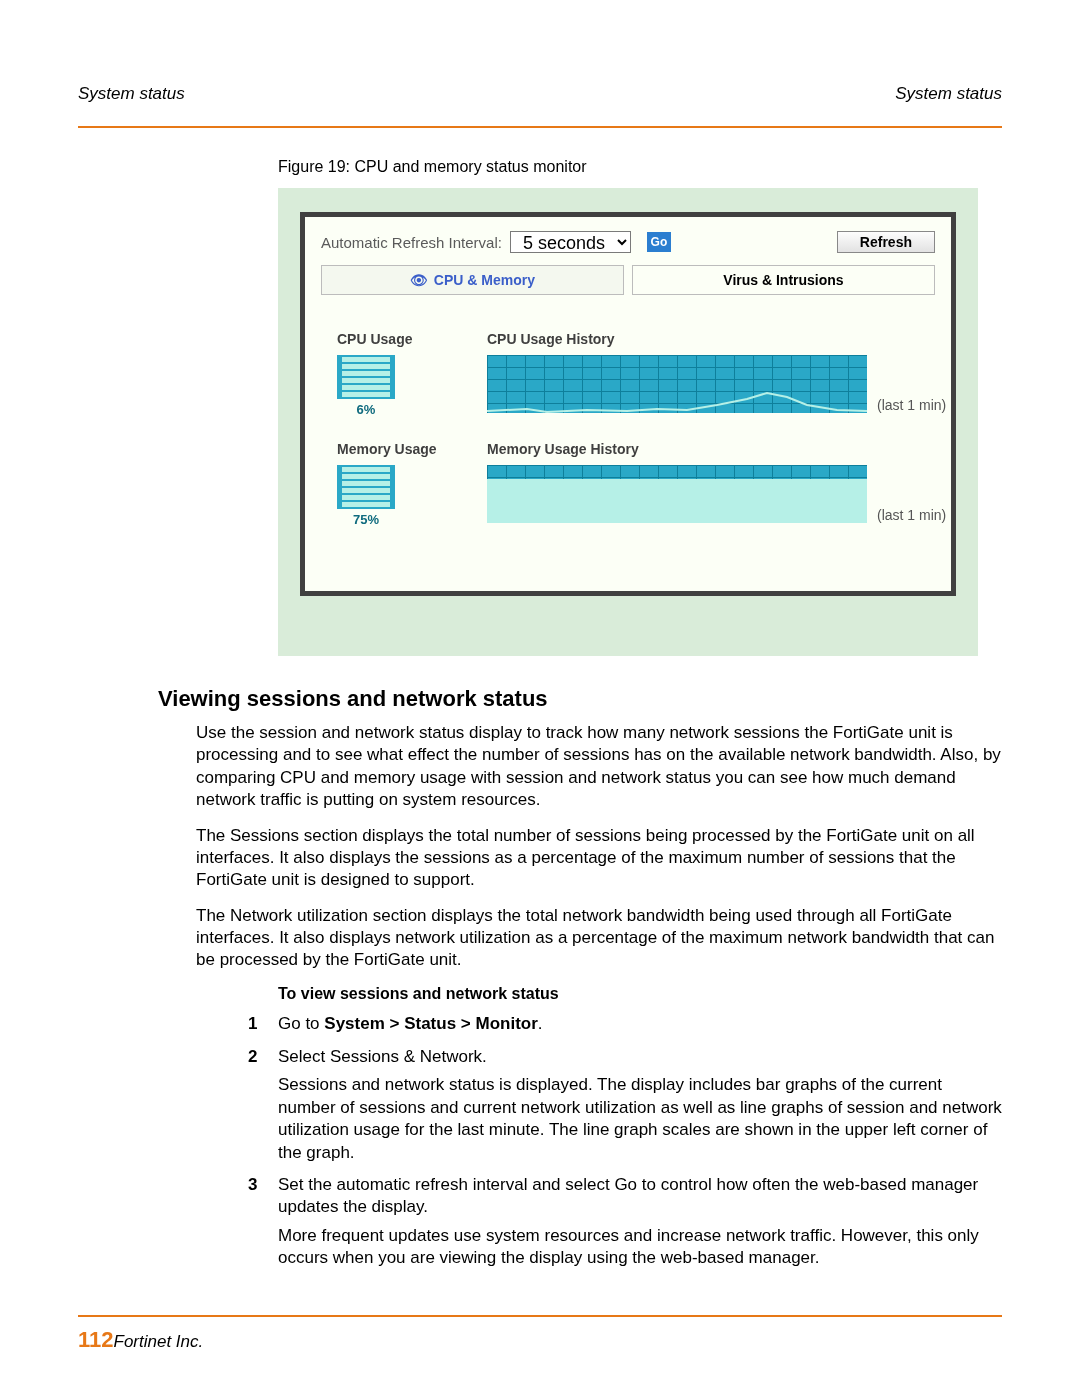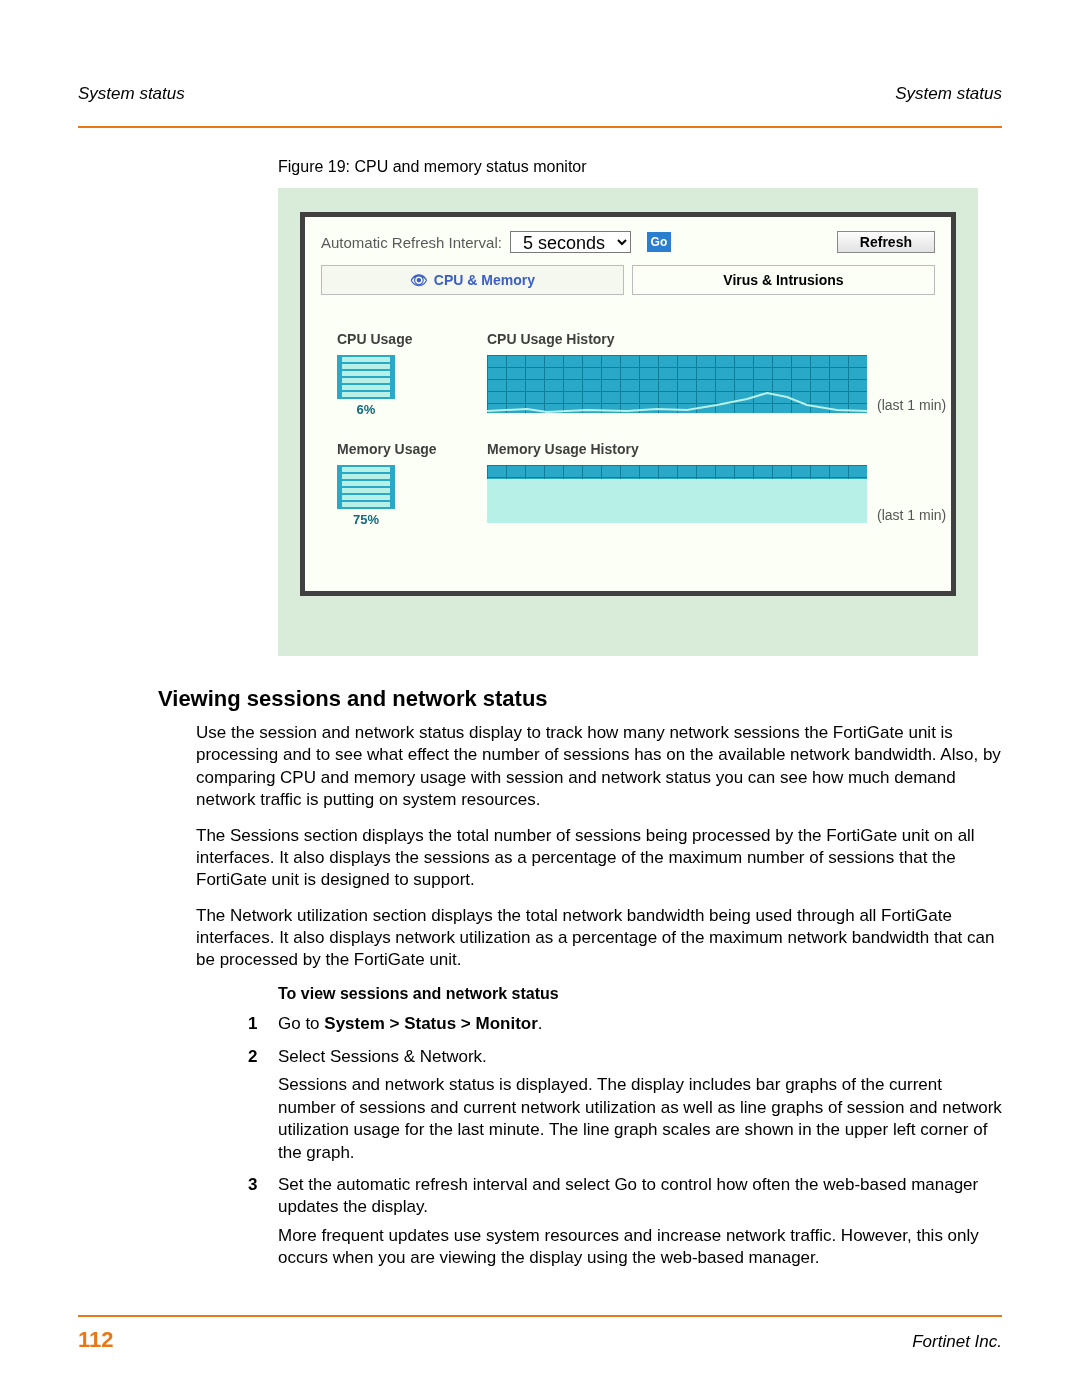--- a/index.html
+++ b/index.html
@@ -228,21 +228,20 @@
     left: 78px; right: 78px;
     bottom: 80px;
     height: 2.4px;
     background: #e77817;
   }
   .footer {
     position: absolute;
     left: 78px; right: 78px;
     bottom: 44px;
     display: flex;
-    justify-content: space-between;
     align-items: baseline;
   }
   .page-num {
     font-size: 22px;
     font-weight: bold;
     color: #e77817;
   }
   .company {
     font-style: italic;
     font-size: 17px;

